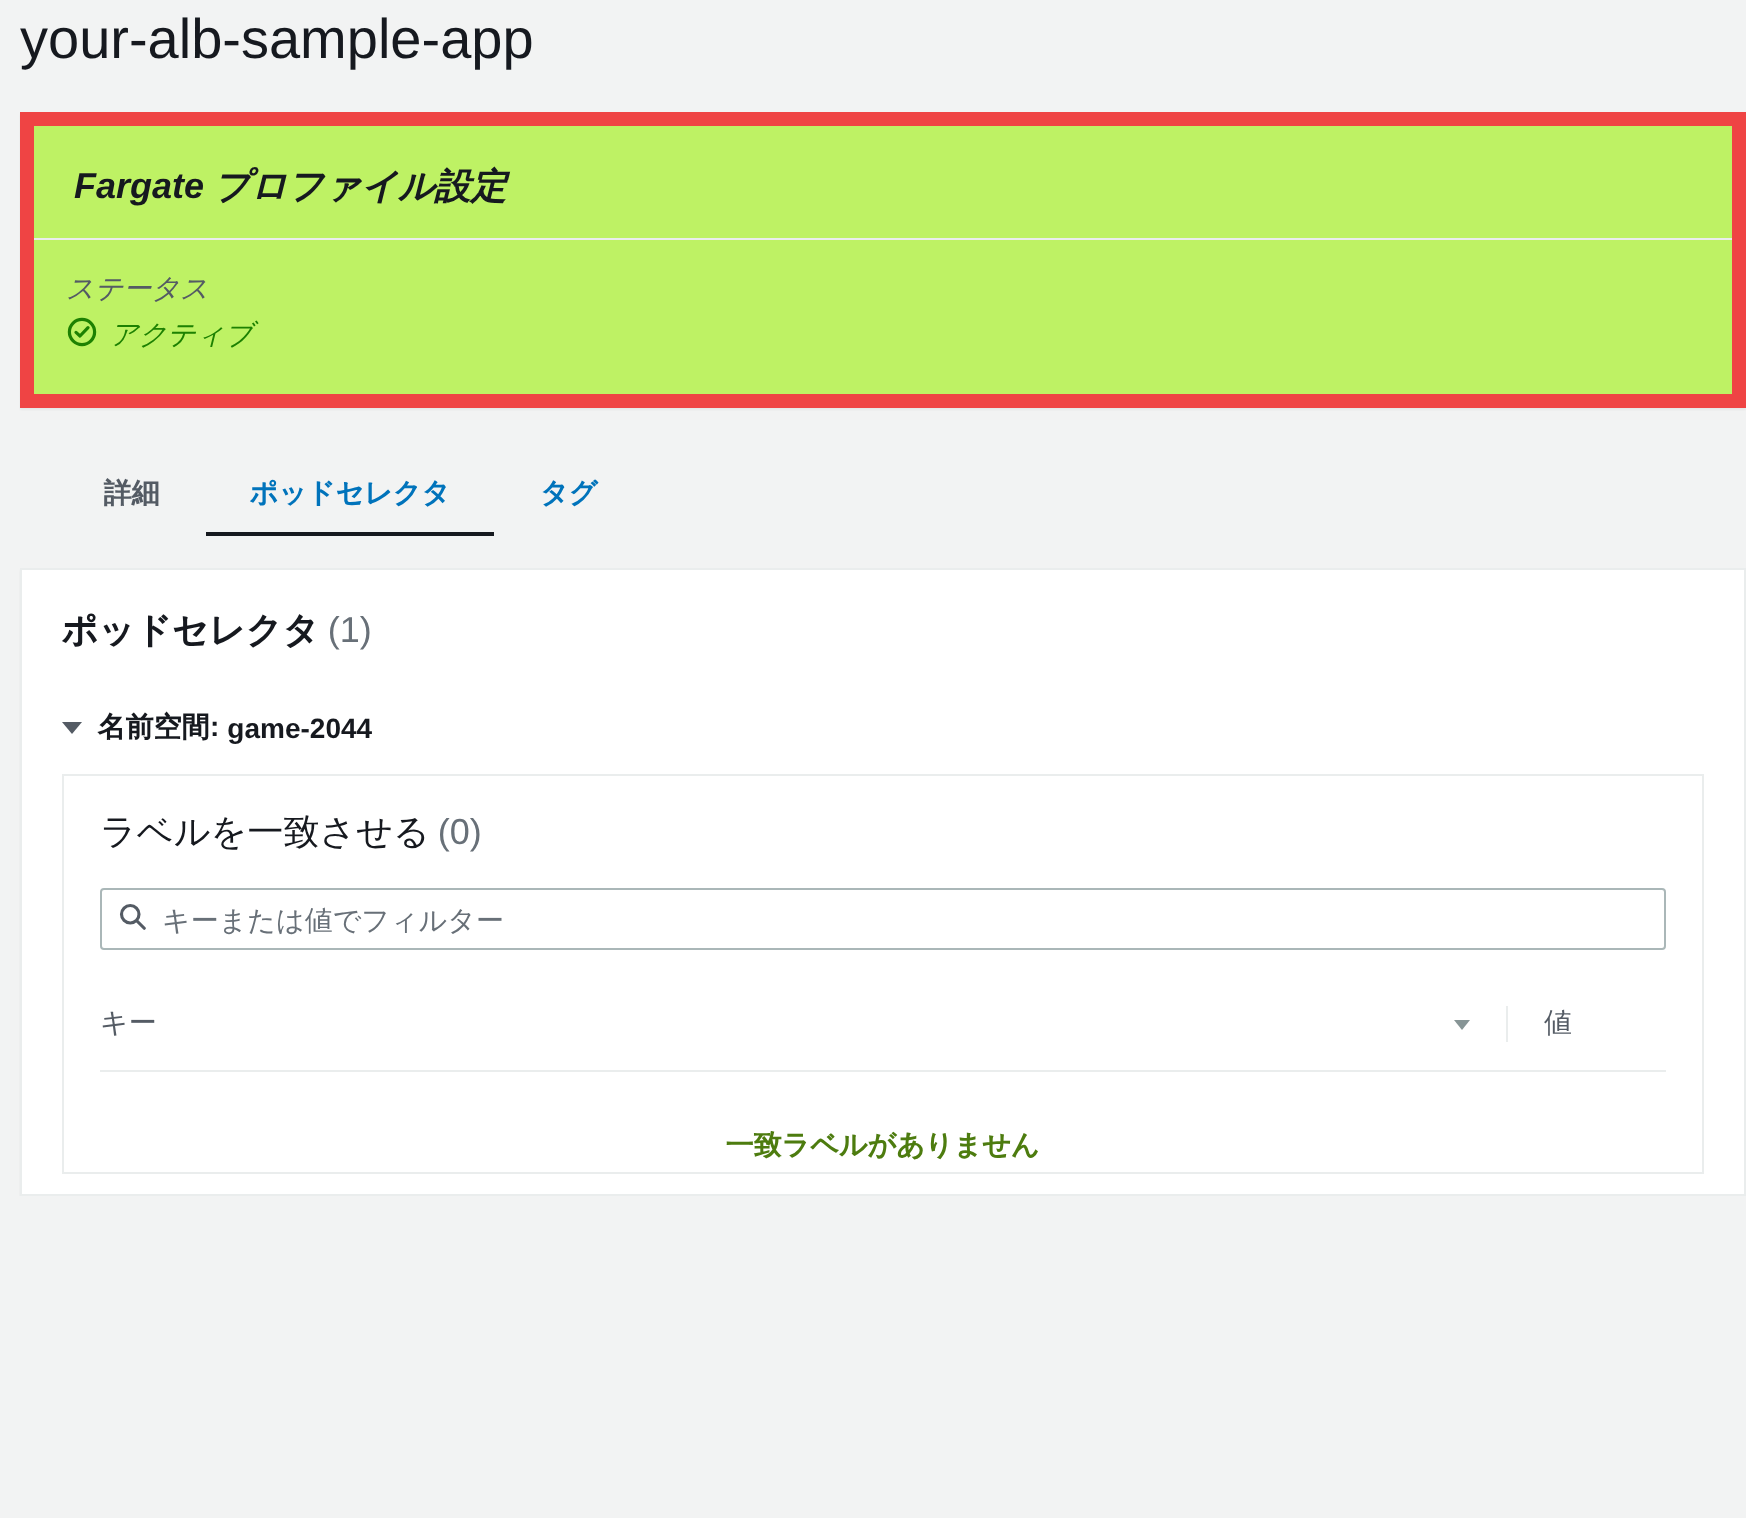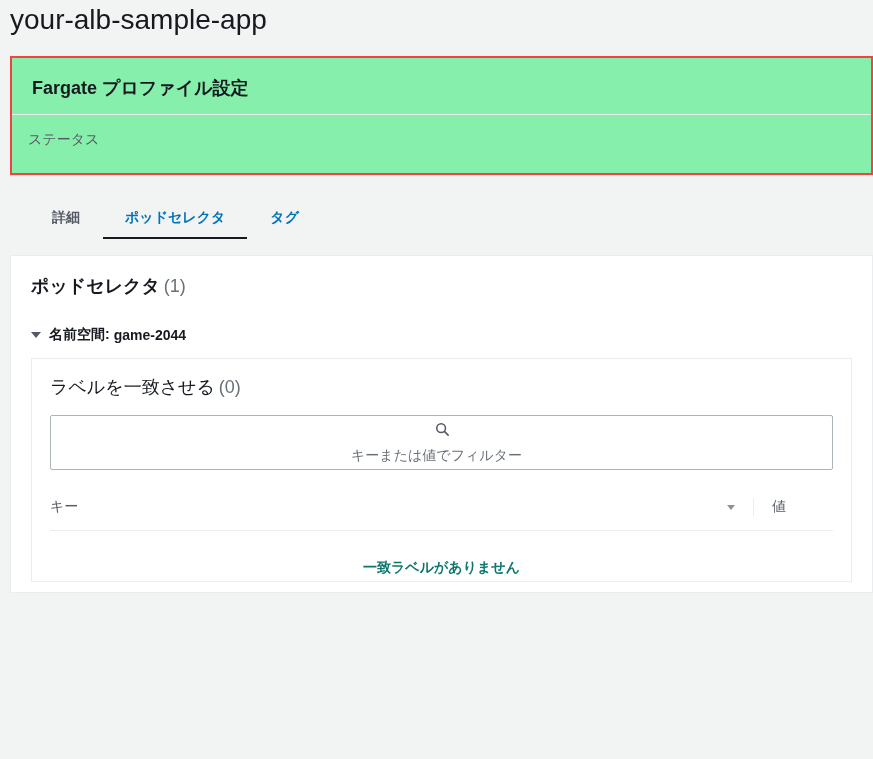--- a/index.html
+++ b/index.html
@@ -11,24 +11,25 @@
       padding: 0;
       width: 873px;
     }
     .page-title {
       font-size: 28px;
       font-weight: 400;
       color: #16191f;
       padding: 4px 0 20px 10px;
     }
     .panel {
-      background: #86efac;
-      border: 2px solid #ef4444;
+      background: #bef264;
+      border: 7px solid #ef4444;
       box-shadow: 0 1px 1px rgba(0,0,0,0.05);
       margin: 0 0 24px 10px;
+      font-style: italic;
     }
     .panel-header {
       padding: 18px 20px 14px 20px;
       border-bottom: 1px solid #eaeded;
     }
     .panel-header h2 {
       font-size: 18px;
       font-weight: 700;
       color: #16191f;
     }
@@ -120,21 +121,20 @@
       color: #687078;
     }
     .search-wrap {
       margin-top: 16px;
       border: 1px solid #aab7b8;
       border-radius: 2px;
       display: flex;
       align-items: center;
       padding: 6px 8px;
       gap: 8px;
-      flex-direction: column;
     }
     .search-wrap input {
       border: none;
       outline: none;
       flex: 1;
       font-size: 14px;
       color: #16191f;
     }
     .search-wrap input::placeholder { color: #687078; }
     .table-head {
@@ -159,21 +159,21 @@
       font-size: 14px;
       color: #545b64;
       border-left: 1px solid #eaeded;
       padding-left: 18px;
     }
     .empty-msg {
       text-align: center;
       padding: 28px 0 4px 0;
       font-size: 14px;
       font-weight: 700;
-      color: #0f766e;
+      color: #4d7c0f;
     }
     .caret-down {
       display: inline-block;
       width: 0; height: 0;
       border-left: 5px solid transparent;
       border-right: 5px solid transparent;
       border-top: 6px solid #545b64;
     }
     .sort-caret {
       display: inline-block;
@@ -187,20 +187,29 @@
 <body>
 
 <h1 class="page-title">your-alb-sample-app</h1>
 
 <div class="panel">
   <div class="panel-header">
     <h2>Fargate プロファイル設定</h2>
   </div>
   <div class="panel-body">
     <div class="field-label">ステータス</div>
+    <div class="status-line">
+      <span>
+        <svg viewBox="0 0 16 16" fill="none" stroke="#1d8102" stroke-width="1.6">
+          <circle cx="8" cy="8" r="6.3"></circle>
+          <path d="M5 8.2 L7 10 L11 5.8" stroke-linecap="round" stroke-linejoin="round"></path>
+        </svg>
+      </span>
+      <span>アクティブ</span>
+    </div>
   </div>
 </div>
 
 <div class="tabs">
   <div class="tab">詳細</div>
   <div class="tab-sep"></div>
   <div class="tab link active">ポッドセレクタ</div>
   <div class="tab-sep"></div>
   <div class="tab link">タグ</div>
 </div>

